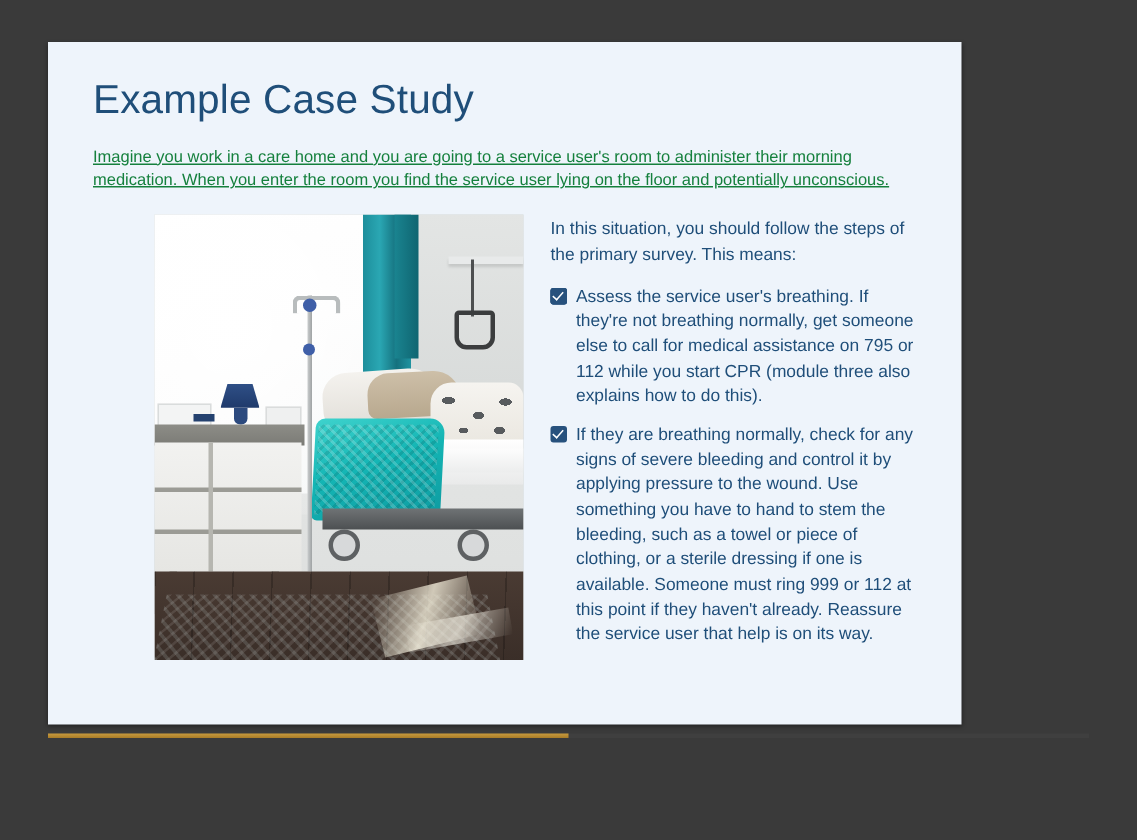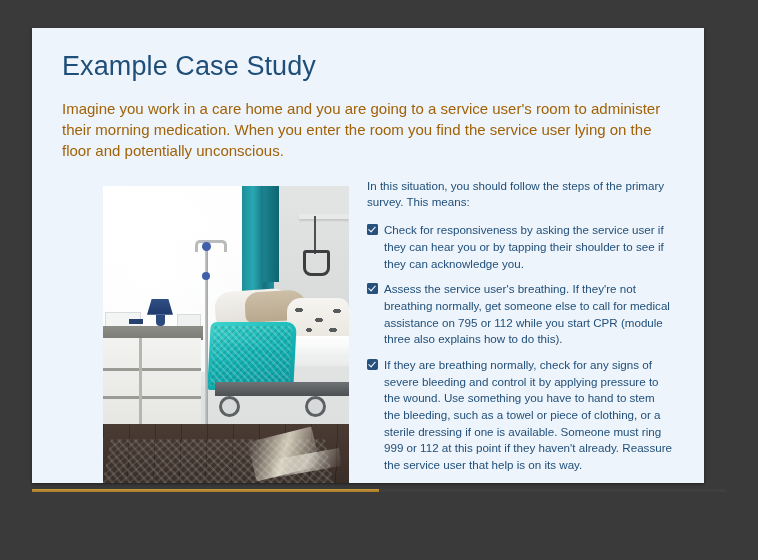--- a/index.html
+++ b/index.html
@@ -19,53 +19,54 @@
     width: 758px;
     height: 560px;
     background: #3a3a3a;
   }
 
   
   .slide-card {
     position: absolute;
     left: 32px;
     top: 28px;
-    width: 672px;
+    width: 609px;
     height: 455px;
     background: #eef4fb;
     box-shadow: 0 1px 3px rgba(0,0,0,0.45);
     overflow: hidden;
   }
 
   .slide-inner {
     padding: 24px 30px 0 30px;
   }
 
   .slide-title {
     font-size: 27px;
     font-weight: 400;
     color: #1f4e79;
     letter-spacing: 0.1px;
     margin: 0 0 16px 0;
     line-height: 1.1;
   }
 
   .slide-intro {
-    font-size: 15px;
+    font-size: 11px;
     line-height: 1.42;
-    color: #a16207;
+    color: #15803d;
     margin: 0 0 14px 0;
     max-width: 640px;
+    text-decoration: underline;
   }
 
   
   .body-cols {
     display: flex;
     gap: 18px;
-    align-items: flex-end;
+    align-items: flex-start;
     padding-left: 41px;
   }
 
   .col-image {
     flex: 0 0 246px;
   }
 
   .photo {
     position: relative;
     width: 246px;
@@ -391,24 +392,20 @@
           </div>
         </div>
 
         <div class="col-text">
 
           <p class="lead-text">In this situation, you should follow the steps of the primary survey. This means:</p>
 
           <ul class="check-list">
             <li class="check-item">
               <span class="check-box"></span>
-            </li>
-            <li class="check-item">
-              <span class="check-box"></span>
-              <span>Check for responsiveness by asking the service user if they can hear you or by tapping their shoulder to see if they can acknowledge you.</span>
             </li>
             <li class="check-item">
               <span class="check-box"></span>
             </li>
             <li class="check-item">
               <span class="check-box"></span>
               <span>Assess the service user's breathing. If they're not breathing normally, get someone else to call for medical assistance on 795 or 112 while you start CPR (module three also explains how to do this).</span>
             </li>
             <li class="check-item">
               <span class="check-box"></span>

